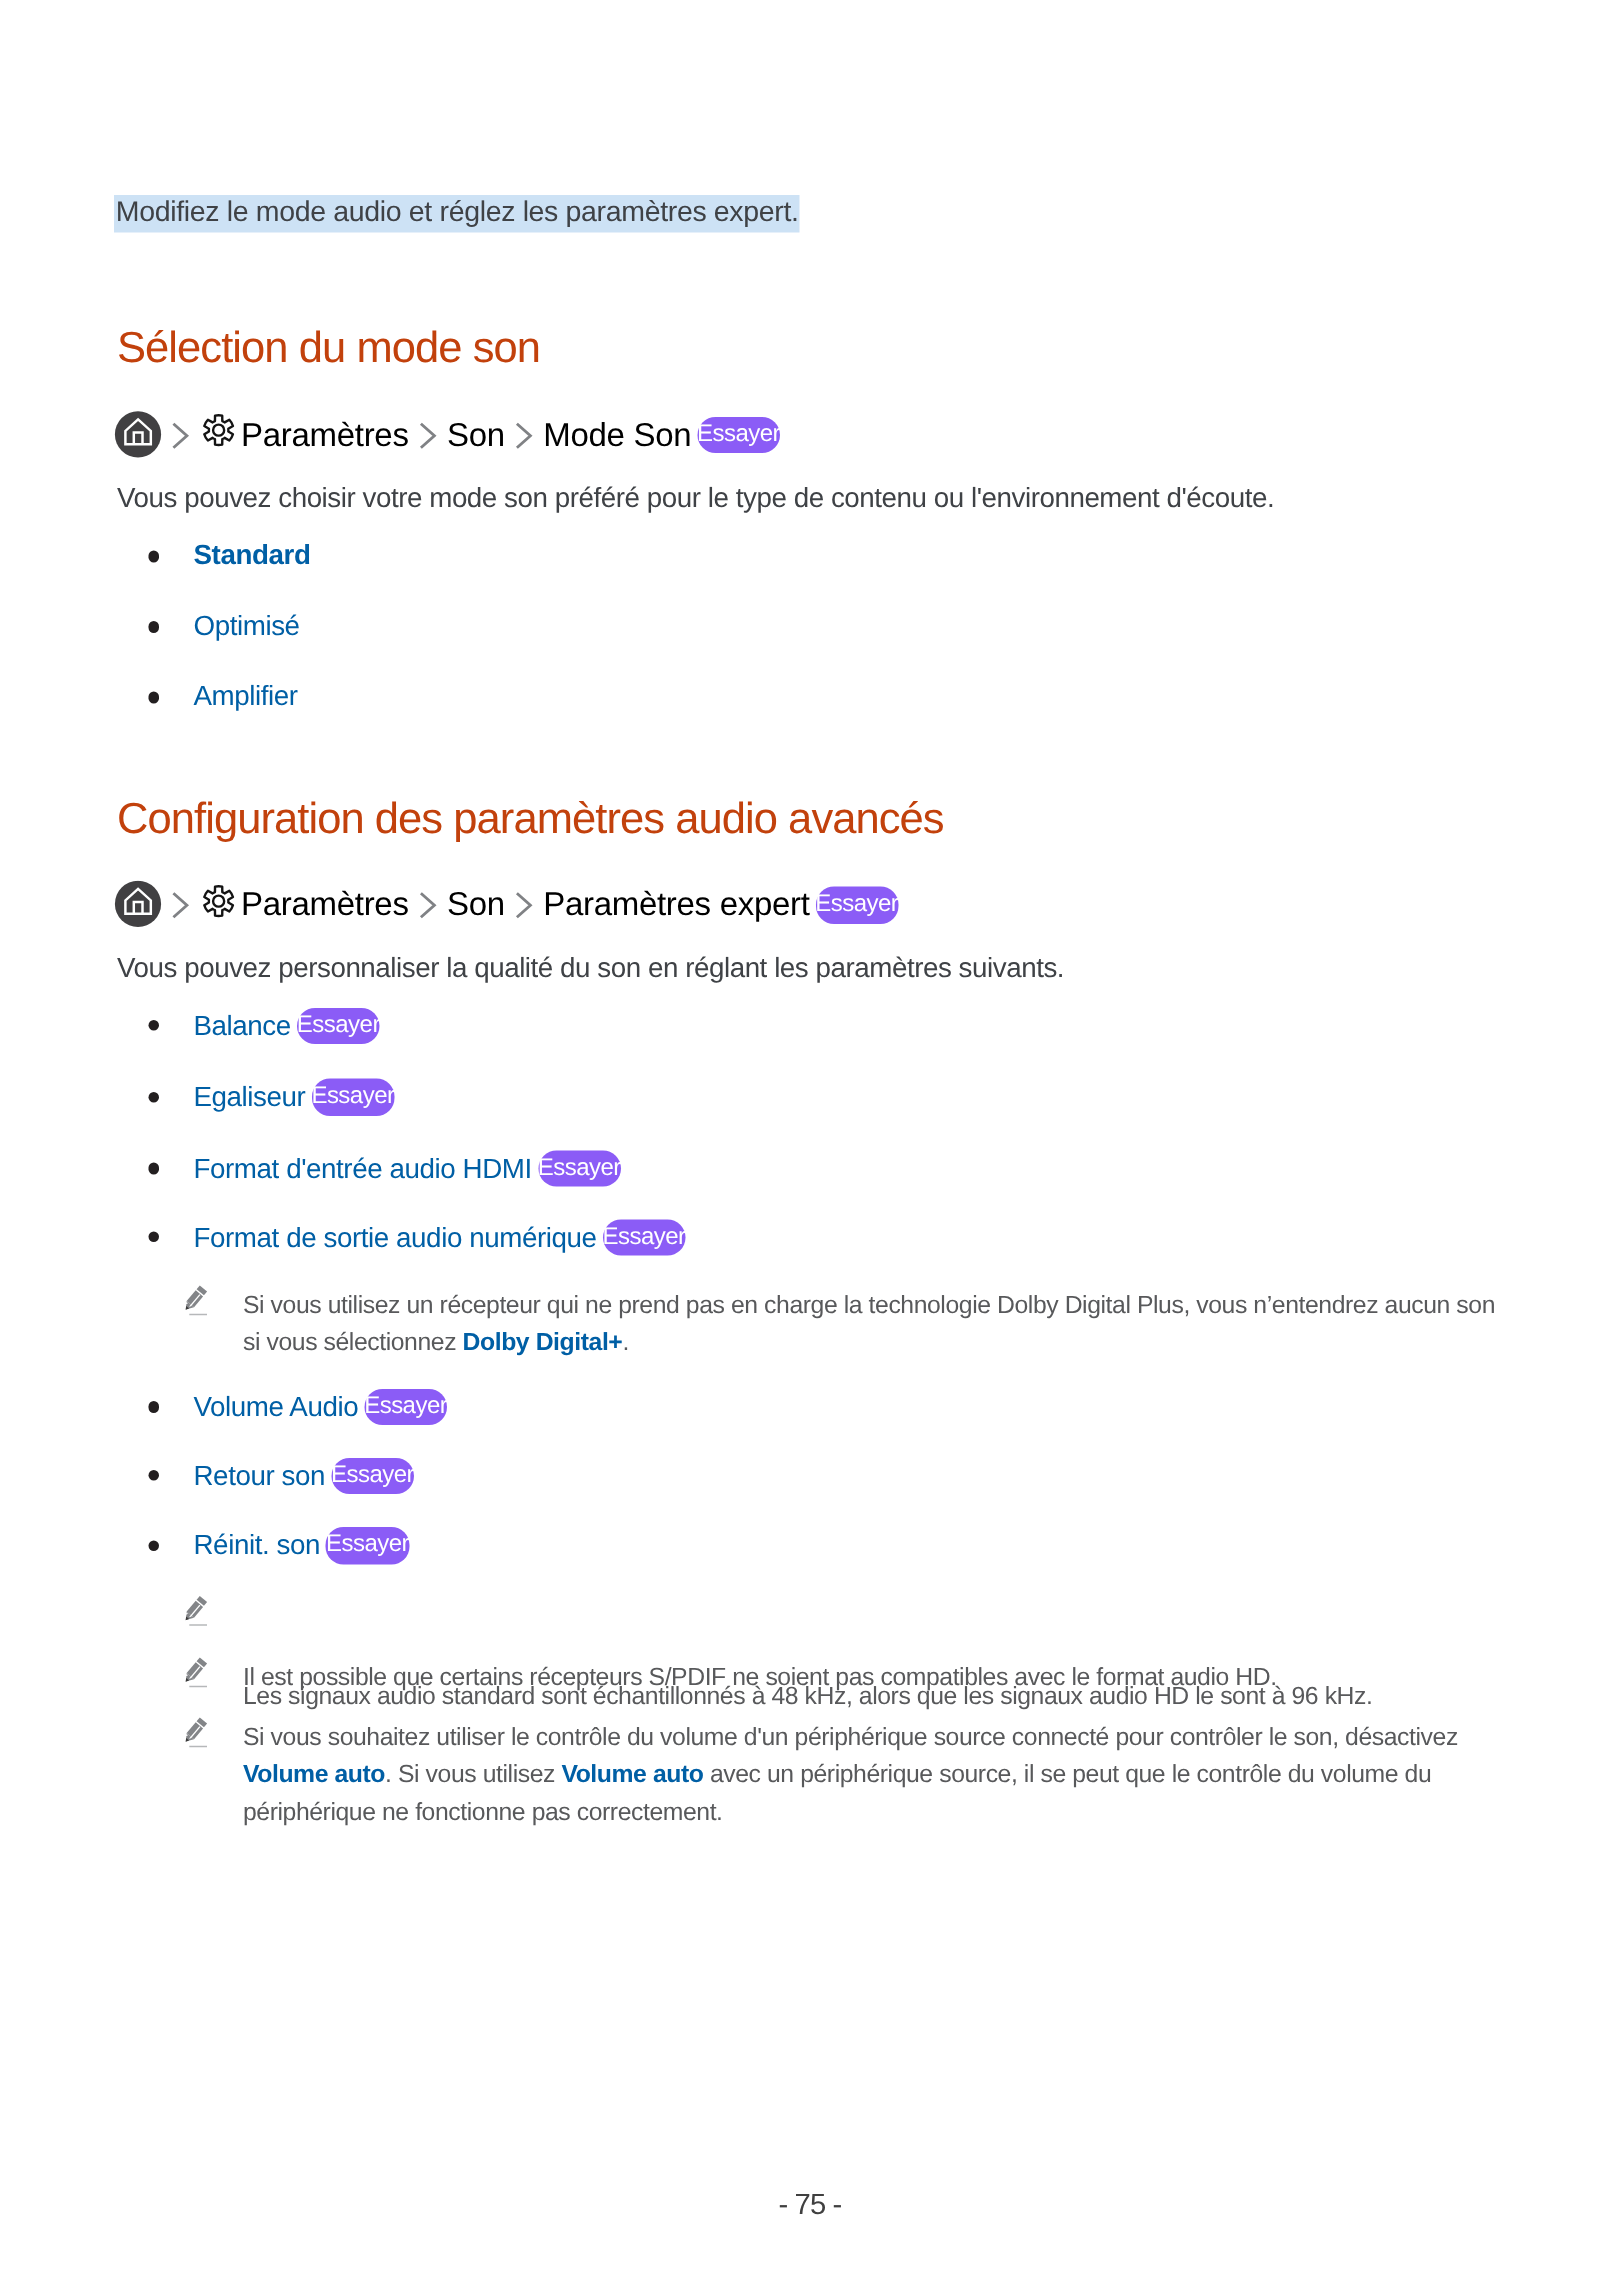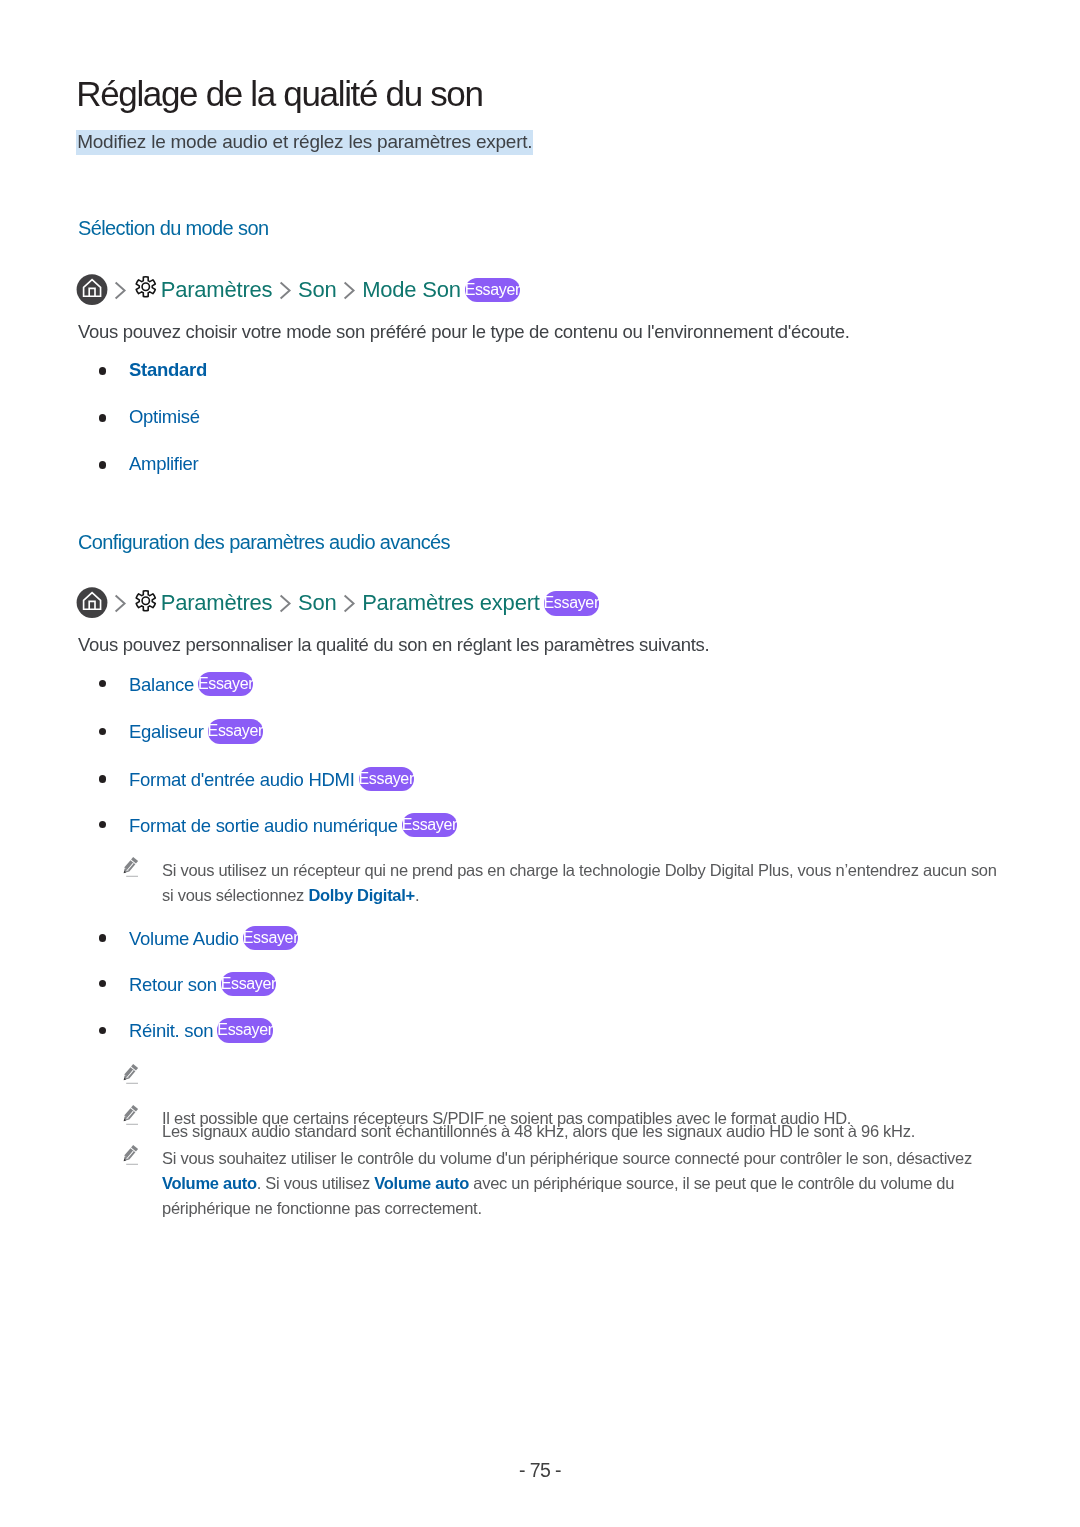--- a/index.html
+++ b/index.html
@@ -5,29 +5,29 @@
   html,body{margin:0;padding:0;background:#ffffff;}
   body{width:1080px;height:1527px;font-family:"Liberation Sans",sans-serif;color:#3b3b3b;}
   .page{position:relative;width:1080px;height:1527px;box-sizing:border-box;background:#fff;overflow:hidden;}
 
   .doc-title{position:absolute;left:76.2px;top:76px;font-size:35px;font-weight:400;color:#231f20;margin:0;
              white-space:nowrap;line-height:1;letter-spacing:-1.33px;}
   .subtitle-wrap{position:absolute;left:76.2px;top:130px;}
   .subtitle{font-size:19px;color:#3f4246;background:#cde2f5;line-height:24.5px;display:inline-block;
             padding:0 1.0px;letter-spacing:-0.23px;white-space:nowrap;}
 
-  .section-title{position:absolute;left:78px;font-size:20px;font-weight:400;color:#0369a1;margin:0;
+  .section-title{position:absolute;left:78px;font-size:29px;font-weight:400;color:#c2410c;margin:0;
                  white-space:nowrap;line-height:1;letter-spacing:-0.62px;}
 
   .path{position:absolute;left:76px;display:flex;align-items:center;font-size:22px;color:#005fa5;
         white-space:nowrap;line-height:1;letter-spacing:-0.2px;}
   .path .ic-wrap{display:inline-flex;align-items:center;}
   .path .chev{margin-left:6.6px;margin-right:6.0px;}
   .path .chev.first{margin-left:6.0px;margin-right:6.5px;}
-  .path .seg{color:#0f766e;}
+  .path .seg{color:#000000;}
   .path .gear{margin-left:0.1px;margin-right:3.6px;position:relative;top:-2.9px;}
   .path .badge{top:0px;margin-left:3.8px;padding:0 0px;}
 
   .para{position:absolute;left:78px;font-size:18.5px;color:#3f4246;white-space:nowrap;line-height:1;
         letter-spacing:-0.3px;}
 
   .bullet{position:absolute;left:98px;font-size:18.5px;color:#005fa5;white-space:nowrap;line-height:1;letter-spacing:-0.28px;}
   .bullet .dot{position:absolute;left:0.6px;top:6.4px;width:7.2px;height:7.2px;border-radius:50%;background:#231f20;font-size:0;}
   .bullet .lbl{margin-left:31px;}
 
@@ -38,21 +38,20 @@
   .note-icon{position:absolute;left:120.8px;}
   .note .lnk{font-weight:700;color:#005fa5;letter-spacing:-0.28px;}
 
   .pagenum{position:absolute;left:0;width:1080px;text-align:center;top:1460.8px;font-size:19.5px;color:#404040;line-height:1;letter-spacing:-0.6px;}
 </style>
 </head>
 <body>
 
 <div class="page">
 
-  <h1 class="doc-title">Réglage de la qualité du son</h1>
   <div class="subtitle-wrap">
     <span class="subtitle">Modifiez le mode audio et réglez les paramètres expert.</span>
   </div>
 
   <div id="body-slot">
       <h2 class="section-title" style="top: 218px;">Sélection du mode son</h2>
       <div class="path" style="top: 274px;">
         <span class="ic-wrap home">
           <svg class="ic-home" width="32" height="32" viewBox="0 0 32 32">
     <circle cx="16" cy="15.6" r="15.4" fill="#414042"></circle>

